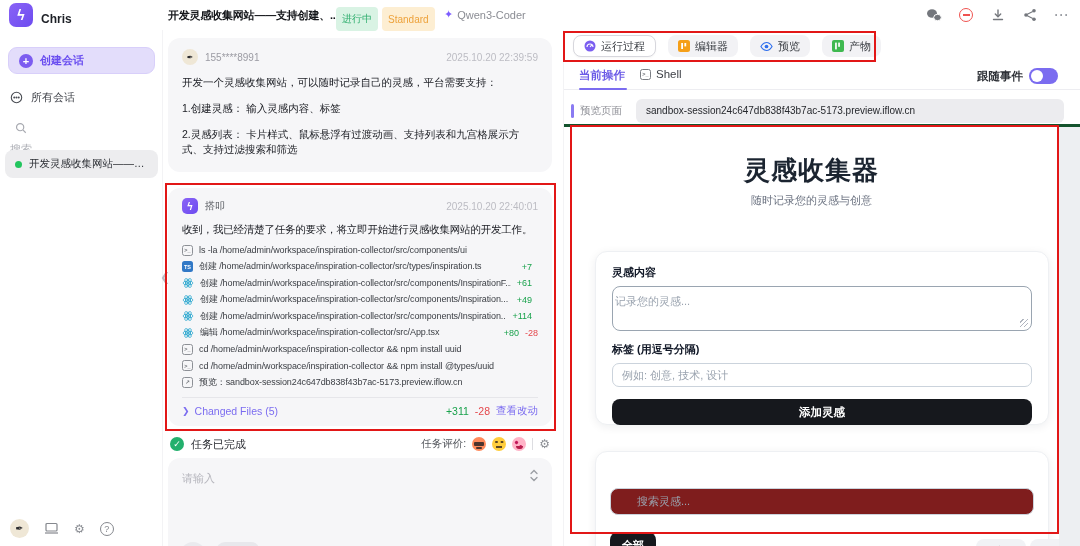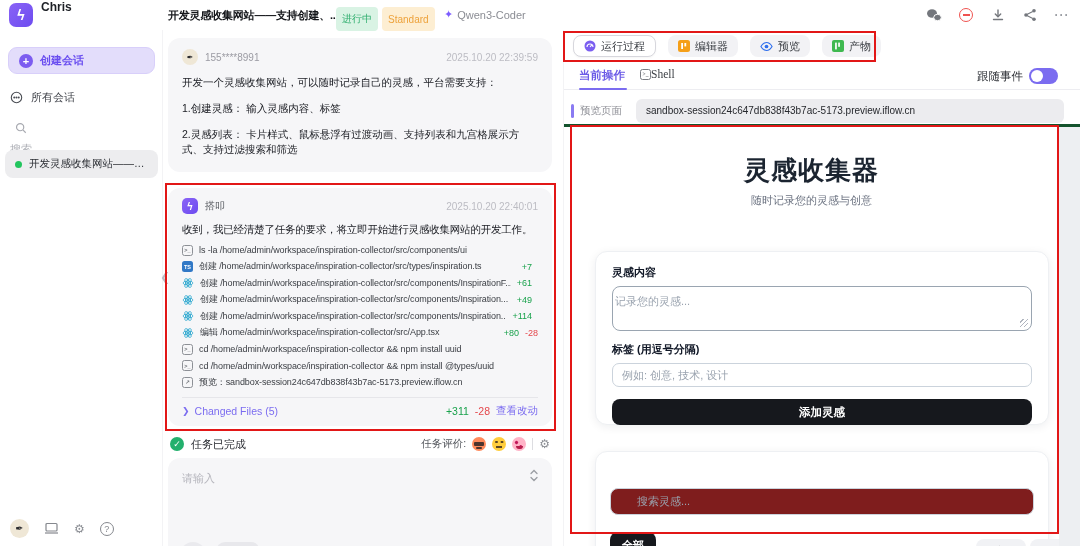--- a/index.html
+++ b/index.html
@@ -4,21 +4,21 @@
 <style>
   * { margin:0; padding:0; box-sizing:border-box; }
   html,body { width:1080px; height:546px; overflow:hidden; background:#fff;
     font-family:"Liberation Sans","DejaVu Sans",sans-serif; color:#26282d; }
 
   
   .topbar { position:absolute; left:0; top:0; width:1080px; height:30px; background:#fff; z-index:5; }
   .logo { position:absolute; left:9px; top:3px; width:24px; height:24px; border-radius:7px;
     background:linear-gradient(135deg,#8a63f6,#6d4cf0); color:#fff; font-size:14px; font-weight:bold;
     display:flex; align-items:center; justify-content:center; }
-  .username { position:absolute; left:41px; top:0; font-size:12px; font-weight:600; color:#1d2026; }
+  .username { position:absolute; left:41px; top:12px; font-size:12px; font-weight:600; color:#1d2026; }
   .task-title { position:absolute; left:168px; top:8px; font-size:11px; font-weight:700; color:#14161a; letter-spacing:-.2px; }
   .badge { position:absolute; top:7px; height:16px; border-radius:4px; font-size:10px;
     display:flex; align-items:center; padding:12px 6px; }
   .badge-status { left:336px; background:#d9f3e4; color:#2fae6e; }
   .badge-mode { left:382px; background:#fdeed2; color:#eda23b; }
   .model { position:absolute; left:444px; top:8px; font-size:11px; color:#8b8d94; display:flex; gap:4px; align-items:center; }
   .model .spark { color:#7c5cff; font-size:11px; }
   .top-icons { position:absolute; right:10px; top:0; height:30px; display:flex; align-items:center; gap:16px; }
   .tico { width:16px; height:16px; display:flex; align-items:center; justify-content:center; color:#74777d; }
   .stop-circle { width:14px; height:14px; border:1.4px solid #ef5350; border-radius:50%;
@@ -102,22 +102,22 @@
 
   
   .right { position:absolute; left:563px; top:30px; width:517px; height:516px; background:#fff; border-left:1px solid #f3f3f5; }
   .tabs-row { position:absolute; left:9px; top:5px; display:flex; gap:12px; }
   .tab-pill { height:22px; border-radius:8px; background:#f2f2f5; display:flex; align-items:center; gap:5px;
     padding:0 10px; font-size:11px; color:#3d4046; }
   .tab-pill.active { background:#fff; border:1px solid #d7d7dd; box-shadow:0 1px 2px rgba(0,0,0,.04); }
   .subtabs { position:absolute; left:0; top:32px; width:100%; height:28px; border-bottom:1px solid #ededf1; }
   .subtab-current { position:absolute; left:15px; top:6px; font-size:11.5px; font-weight:600; color:#6c5ce7; }
   .subtab-underline { position:absolute; left:15px; top:26px; width:48px; height:2px; background:#7b6cf0; border-radius:1px; }
-  .subtab-shell { position:absolute; left:76px; top:6px; display:flex; align-items:center; font-size:11.5px; color:#3d4046;font-family:Liberation Serif, serif; }
-  .follow { position:absolute; right:22px; top:6px; display:flex; align-items:center; gap:6px; font-size:11.5px; color:#2e3137; }
+  .subtab-shell { position:absolute; left:76px; top:6px; display:flex; align-items:center; gap:5px; font-size:11.5px; color:#3d4046; }
+  .follow { position:absolute; right:22px; top:6px; display:flex; align-items:center; gap:6px; font-size:11.5px; color:#2e3137;font-weight:bold; }
   .toggle { width:29px; height:16px; border-radius:8px; background:#7b6cf0; position:relative; }
   .toggle i { position:absolute; left:2px; top:2px; width:12px; height:12px; border-radius:50%; background:#fff; }
   .url-row { position:absolute; left:0; top:68px; width:100%; height:26px; }
   .url-bar { position:absolute; left:7px; top:6px; width:3px; height:14px; border-radius:2px; background:#8a7bf2; }
   .url-label { position:absolute; left:16px; top:6px; font-size:10.5px; color:#8f9097; }
   .url-pill { position:absolute; left:72px; top:1px; width:428px; height:24px; background:#ececef; border-radius:6px;
     font-size:10px; color:#26282d; line-height:24px; padding:0 10px; white-space:nowrap; overflow:hidden; }
   .preview-wrap { position:absolute; left:0; top:94px; width:517px; height:422px; background:#fff; border-top:3px solid #14532d; }
   .preview-graybar { position:absolute; left:495px; top:0; width:22px; height:422px; background:#edeff2; }
   .pv-title { position:absolute; left:0; top:26px; width:495px; text-align:center; font-size:26px; font-weight:800; color:#1b2430; letter-spacing:1px; }

